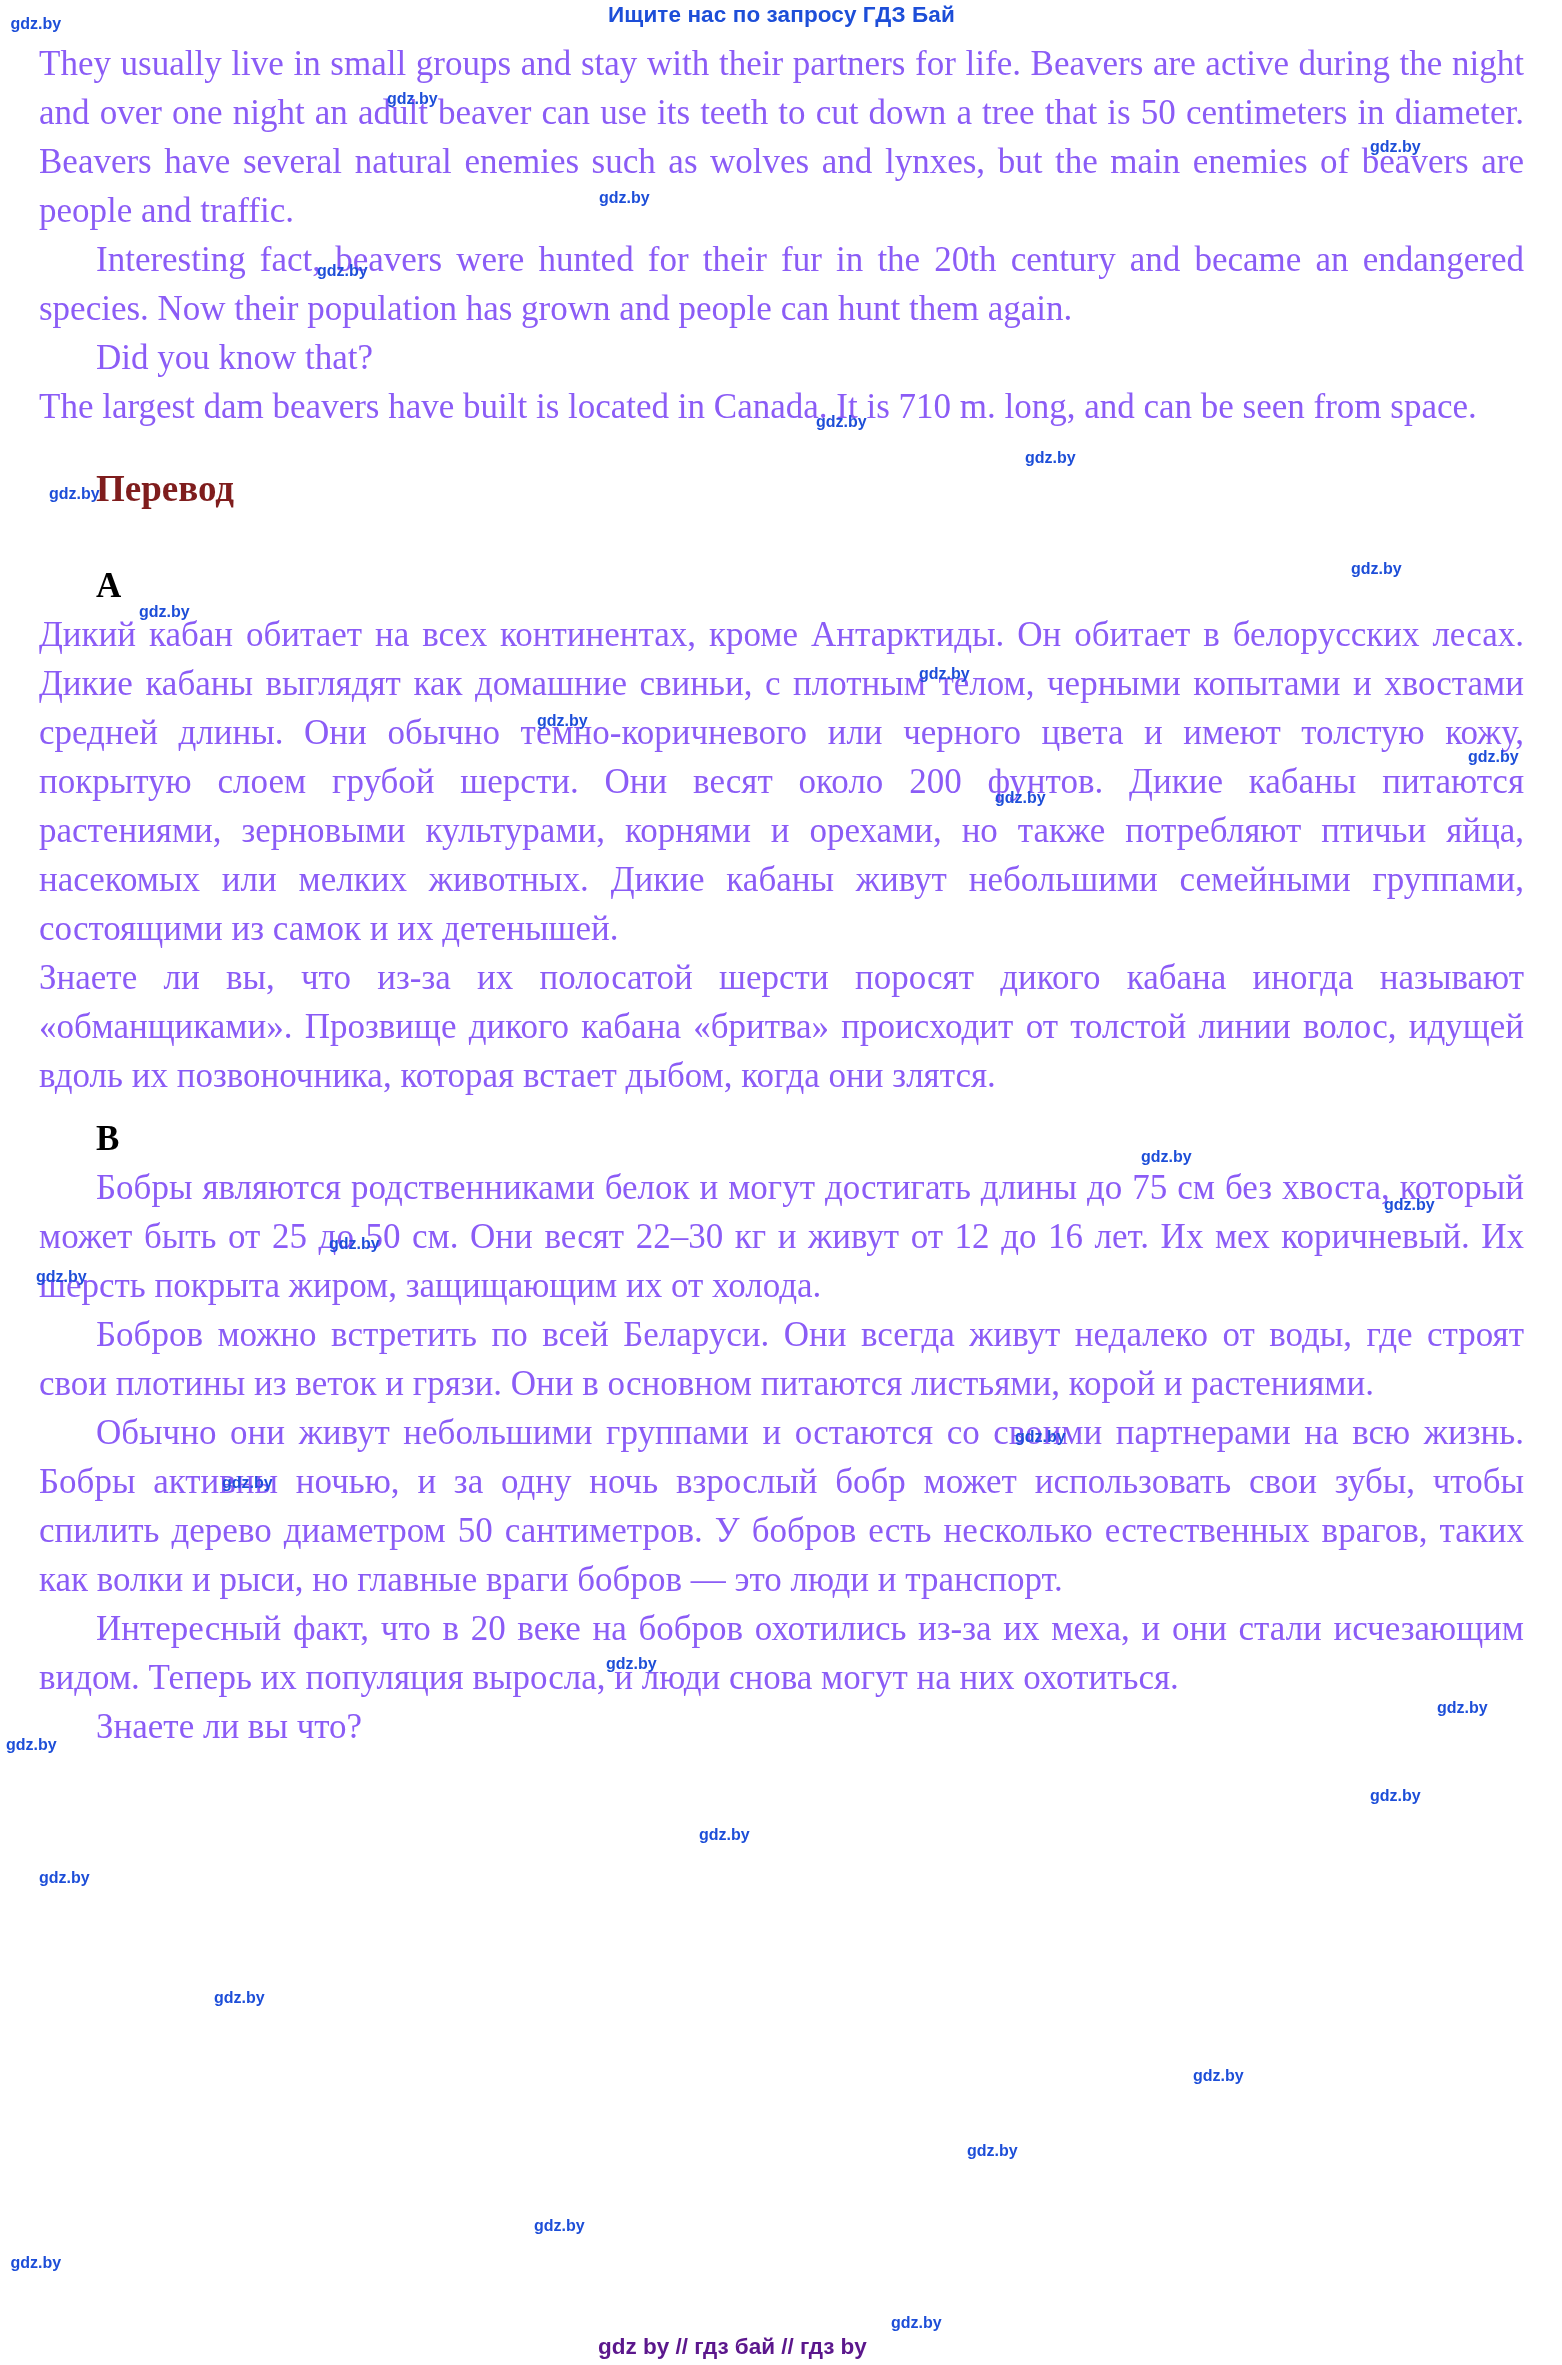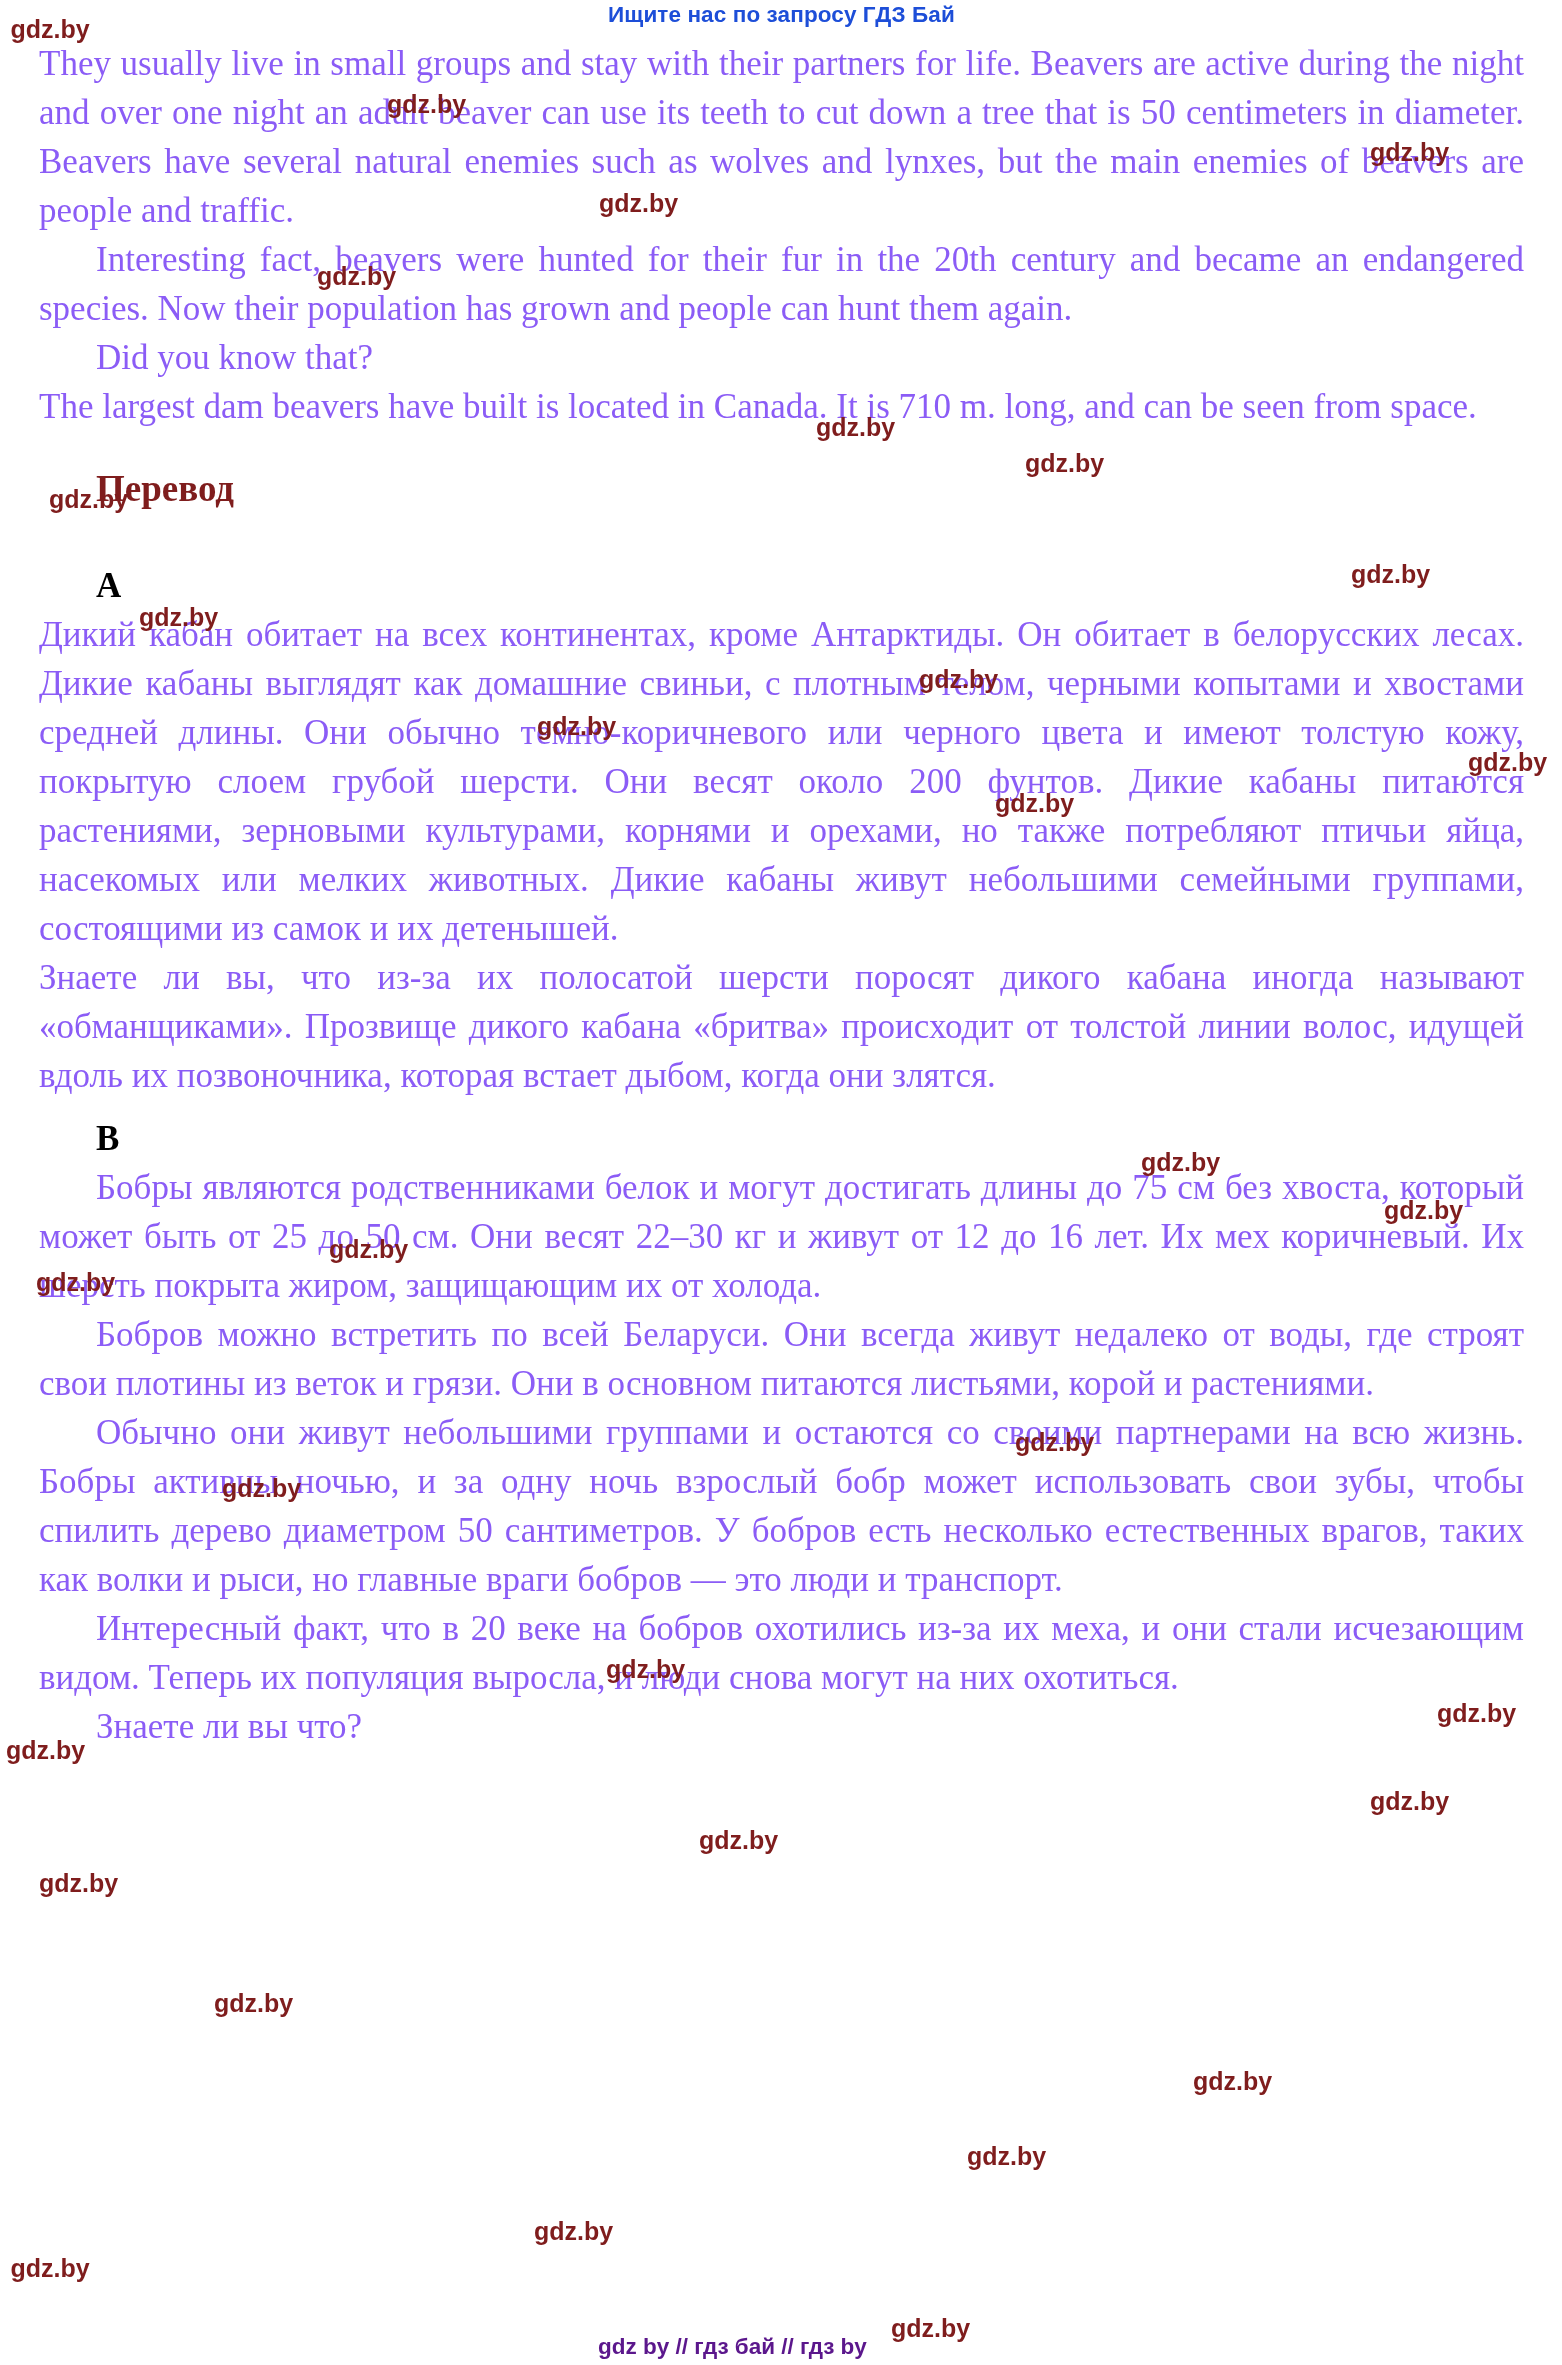--- a/index.html
+++ b/index.html
@@ -75,23 +75,23 @@
   }
 
   .spacer-sm { height: 13.5px; }
   .spacer-md { height: 33px; }
   .spacer-lg { height: 48px; }
 
   
   .wm {
     position: absolute;
     font-family: "Liberation Sans", "DejaVu Sans", sans-serif;
-    font-size: 25px;
+    font-size: 16px;
     font-weight: bold;
-    color: #7f1d1d;
+    color: #1d4ed8;
     white-space: nowrap;
     pointer-events: none;
     z-index: 5;
   }
 
   
   .footer {
     position: absolute;
     left: 0;
     bottom: 6px;

